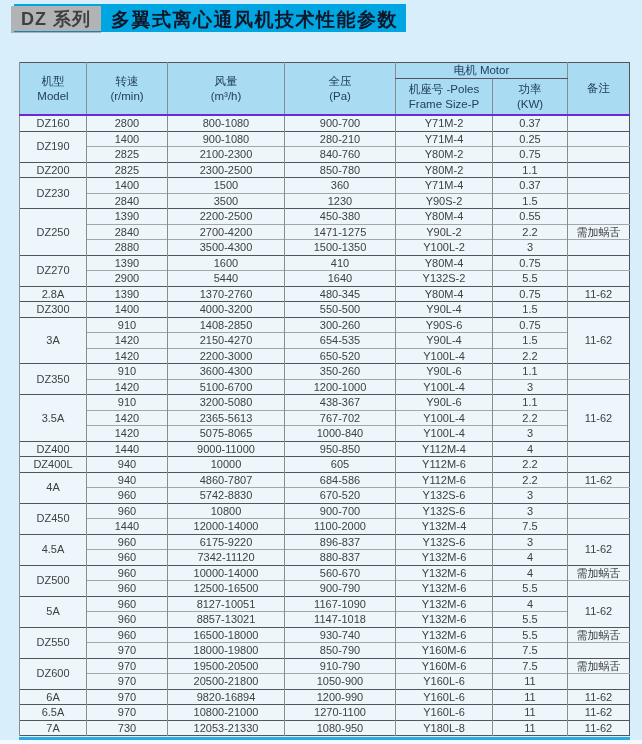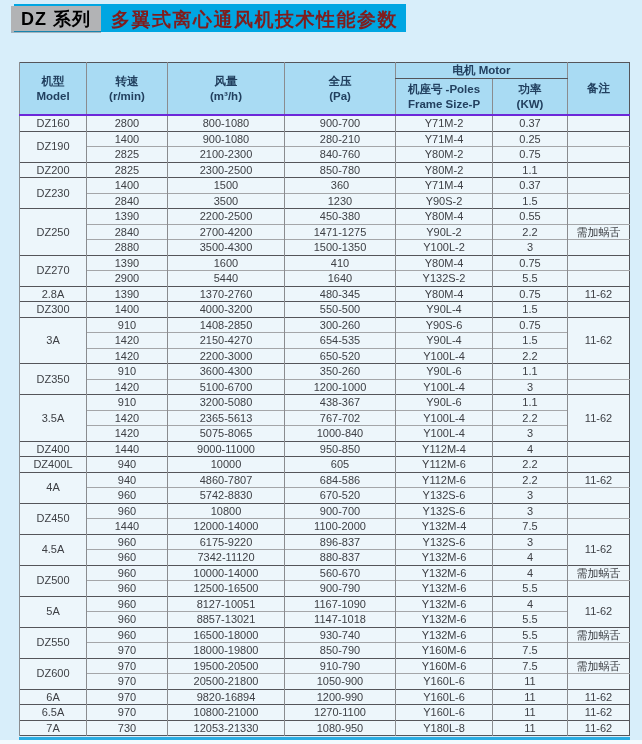--- a/index.html
+++ b/index.html
@@ -15,48 +15,48 @@
   
   .banner { position: absolute; left: 0; top: 0; width: 642px; height: 40px; }
   .banner-cyan {
     position: absolute; left: 14px; top: 4px;
     width: 392px; height: 28px;
     background: #00a6e2;
   }
   .page-title {
     position: absolute; left: 97px; top: 0; height: 32px;
     display: flex; align-items: center;
-    color: #7f1d1d; font-weight: bold; font-size: 19px;
+    color: #0f172a; font-weight: bold; font-size: 19px;
     letter-spacing: 1.5px; white-space: nowrap;
   }
   .series-badge {
     position: absolute; left: 11px; top: 6px;
     width: 90px; height: 25px;
     background: #b2b3b5;
     display: flex; align-items: center; justify-content: center;
-    color: #000000; font-weight: bold; font-size: 18px;
+    color: #404040; font-weight: bold; font-size: 18px;
     letter-spacing: 1px; white-space: nowrap;
     box-shadow: 0 2px 0 rgba(70,70,75,0.35);
   }
 
   
   .table-wrap { position: absolute; left: 19px; top: 62px; width: 611px; }
   table.spec-table {
     border-collapse: collapse; table-layout: fixed;
     width: 611px; background: #edf6fb;
     border: 1px solid #54555a;
   }
   .spec-table th, .spec-table td {
     border-left: 1px solid #8a8c8f;
     text-align: center; vertical-align: middle;
     padding: 0; overflow: hidden; white-space: nowrap;
   }
   .spec-table thead th {
     background: #a9dbf3; color: #22405f;
-    font-weight: bold; font-size: 11.5px; line-height: 1.22;
+    font-weight: normal; font-size: 11.5px; line-height: 1.22;
   }
   .spec-table thead tr.motor-row th.motor-th {
     height: 15px; border-bottom: 1px solid #54555a;
   }
   .spec-table thead tr.sub-row th { height: 35px; text-align: center; }
   .spec-table thead th .h-line { display: block; }
   .spec-table tbody td {
     font-size: 11px; color: #3e4045;
     height: 14.5px; line-height: 14.5px;
     border-top: 1px solid #a4a6a9;

